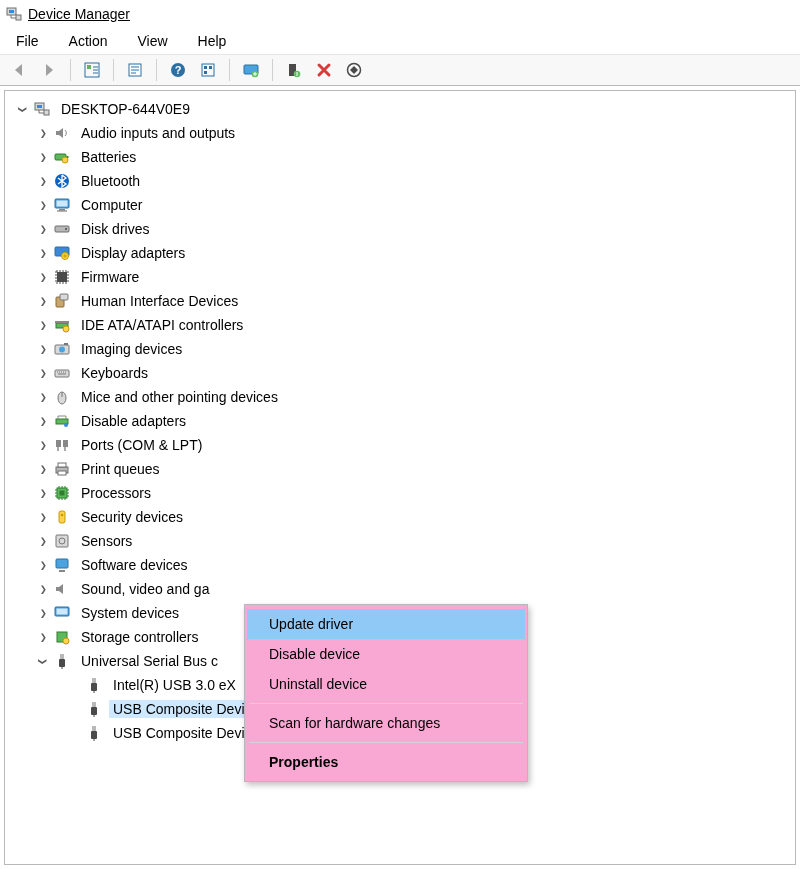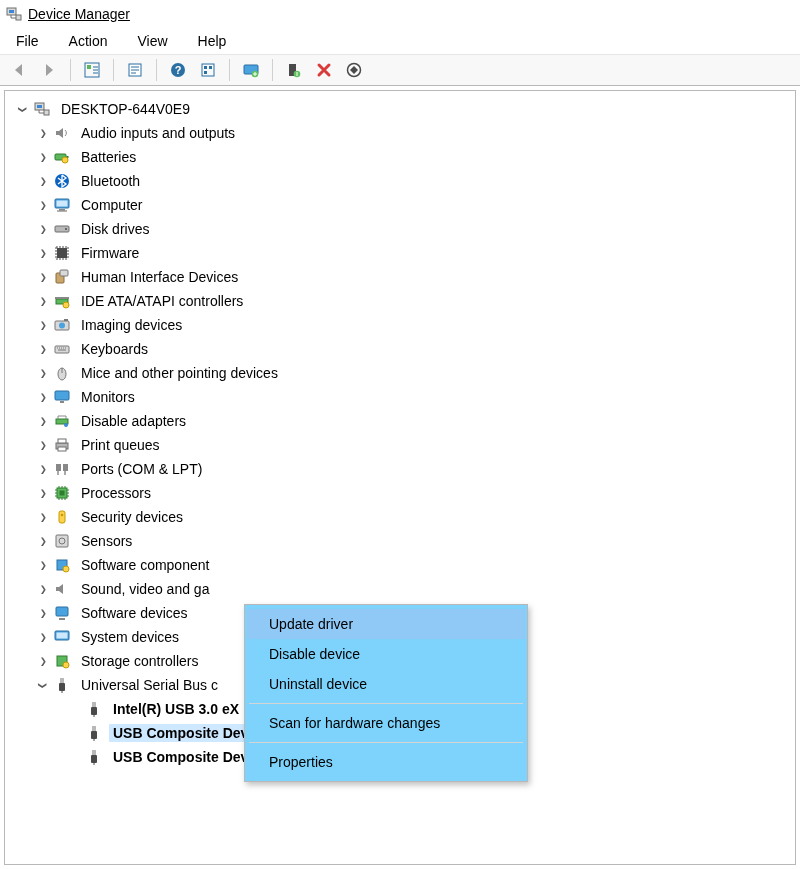--- a/index.html
+++ b/index.html
@@ -101,42 +101,42 @@
     border-radius: 1px;
   }
   .row-selected .node-label,
   .node-label.selected {
     background: #cde8ff;
   }
 
   
   .lvl0 { padding-left: 10px; }
   .lvl1 { padding-left: 30px; }
-  .lvl2 { padding-left: 62px; font-weight: bold; }
+  .lvl2 { padding-left: 62px; }
 
   
   .context-menu {
     position: absolute;
     left: 244px;
     top: 604px;
     width: 284px;
-    background: #7dd3fc;
+    background: #f9a8d4;
     border: 1px solid #b8b8b8;
     box-shadow: 2px 3px 6px rgba(0,0,0,.25);
     padding: 4px 2px;
   }
   .cm-item {
     padding: 7px 22px;
     cursor: default;
   }
   .cm-item.highlight {
     background: #90c8f6;
     color: #000;
   }
-  .cm-item.bold { font-weight: 400; }
+  .cm-item.bold { font-weight: 700; }
   .cm-sep {
     height: 1px;
     background: #d4d4d4;
     margin: 4px 2px;
   }
 
   svg { display:block; }
 </style>
 </head>
 <body>
@@ -440,20 +440,29 @@
           <svg width="16" height="16">
             <use href="#ic-disk"></use>
           </svg>
         </span>
         <span class="node-label">Disk drives</span>
       </div>
       <div class="node-row lvl1">
         <span class="expander collapsed"></span>
         <span class="node-icon">
           <svg width="16" height="16">
+            <use href="#ic-display"></use>
+          </svg>
+        </span>
+        <span class="node-label">Display adapters</span>
+      </div>
+      <div class="node-row lvl1">
+        <span class="expander collapsed"></span>
+        <span class="node-icon">
+          <svg width="16" height="16">
             <use href="#ic-firmware"></use>
           </svg>
         </span>
         <span class="node-label">Firmware</span>
       </div>
       <div class="node-row lvl1">
         <span class="expander collapsed"></span>
         <span class="node-icon">
           <svg width="16" height="16">
             <use href="#ic-hid"></use>
@@ -494,56 +503,47 @@
           <svg width="16" height="16">
             <use href="#ic-mouse"></use>
           </svg>
         </span>
         <span class="node-label">Mice and other pointing devices</span>
       </div>
       <div class="node-row lvl1">
         <span class="expander collapsed"></span>
         <span class="node-icon">
           <svg width="16" height="16">
-            <use href="#ic-monitor"></use>
-          </svg>
-        </span>
-        <span class="node-label">Monitors</span>
-      </div>
-      <div class="node-row lvl1">
-        <span class="expander collapsed"></span>
-        <span class="node-icon">
-          <svg width="16" height="16">
             <use href="#ic-network"></use>
           </svg>
         </span>
         <span class="node-label">Disable adapters</span>
       </div>
       <div class="node-row lvl1">
         <span class="expander collapsed"></span>
         <span class="node-icon">
           <svg width="16" height="16">
+            <use href="#ic-ports"></use>
+          </svg>
+        </span>
+        <span class="node-label">Ports (COM &amp; LPT)</span>
+      </div>
+      <div class="node-row lvl1">
+        <span class="expander collapsed"></span>
+        <span class="node-icon">
+          <svg width="16" height="16">
             <use href="#ic-printer"></use>
           </svg>
         </span>
         <span class="node-label">Print queues</span>
       </div>
       <div class="node-row lvl1">
         <span class="expander collapsed"></span>
         <span class="node-icon">
           <svg width="16" height="16">
-            <use href="#ic-ports"></use>
-          </svg>
-        </span>
-        <span class="node-label">Ports (COM &amp; LPT)</span>
-      </div>
-      <div class="node-row lvl1">
-        <span class="expander collapsed"></span>
-        <span class="node-icon">
-          <svg width="16" height="16">
             <use href="#ic-processor"></use>
           </svg>
         </span>
         <span class="node-label">Processors</span>
       </div>
       <div class="node-row lvl1">
         <span class="expander collapsed"></span>
         <span class="node-icon">
           <svg width="16" height="16">
             <use href="#ic-security"></use>
@@ -557,42 +557,33 @@
           <svg width="16" height="16">
             <use href="#ic-sensor"></use>
           </svg>
         </span>
         <span class="node-label">Sensors</span>
       </div>
       <div class="node-row lvl1">
         <span class="expander collapsed"></span>
         <span class="node-icon">
           <svg width="16" height="16">
-            <use href="#ic-softcomp"></use>
-          </svg>
-        </span>
-        <span class="node-label">Software component</span>
+            <use href="#ic-softdev"></use>
+          </svg>
+        </span>
+        <span class="node-label">Software devices</span>
       </div>
       <div class="node-row lvl1">
         <span class="expander collapsed"></span>
         <span class="node-icon">
           <svg width="16" height="16">
             <use href="#ic-sound"></use>
           </svg>
         </span>
         <span class="node-label">Sound, video and ga</span>
-      </div>
-      <div class="node-row lvl1">
-        <span class="expander collapsed"></span>
-        <span class="node-icon">
-          <svg width="16" height="16">
-            <use href="#ic-softdev"></use>
-          </svg>
-        </span>
-        <span class="node-label">Software devices</span>
       </div>
       <div class="node-row lvl1">
         <span class="expander collapsed"></span>
         <span class="node-icon">
           <svg width="16" height="16">
             <use href="#ic-system"></use>
           </svg>
         </span>
         <span class="node-label">System devices</span>
       </div>

